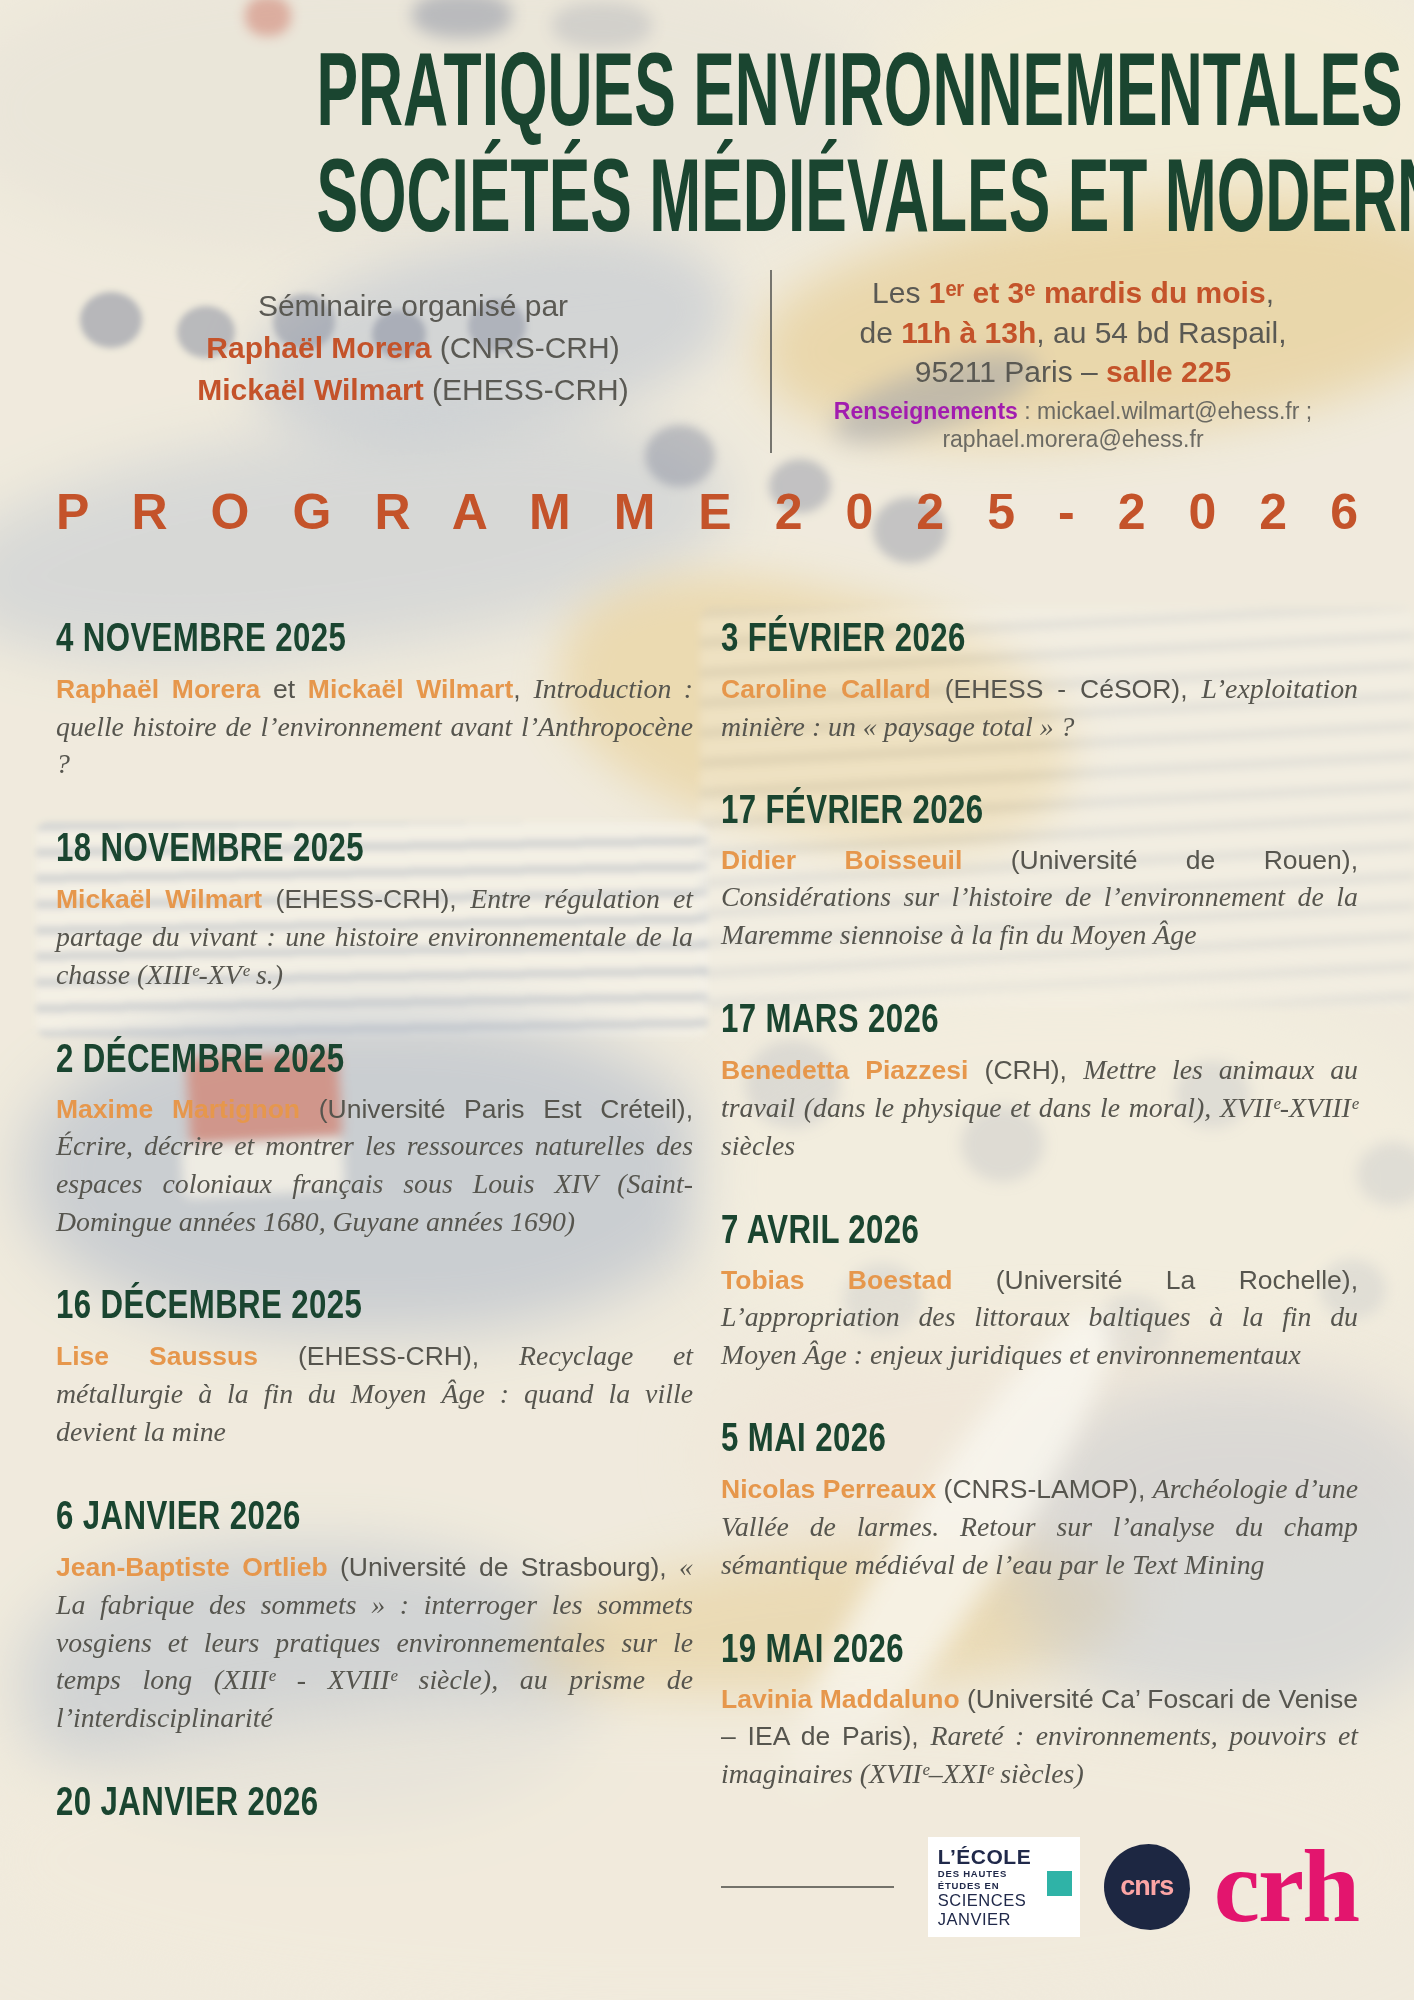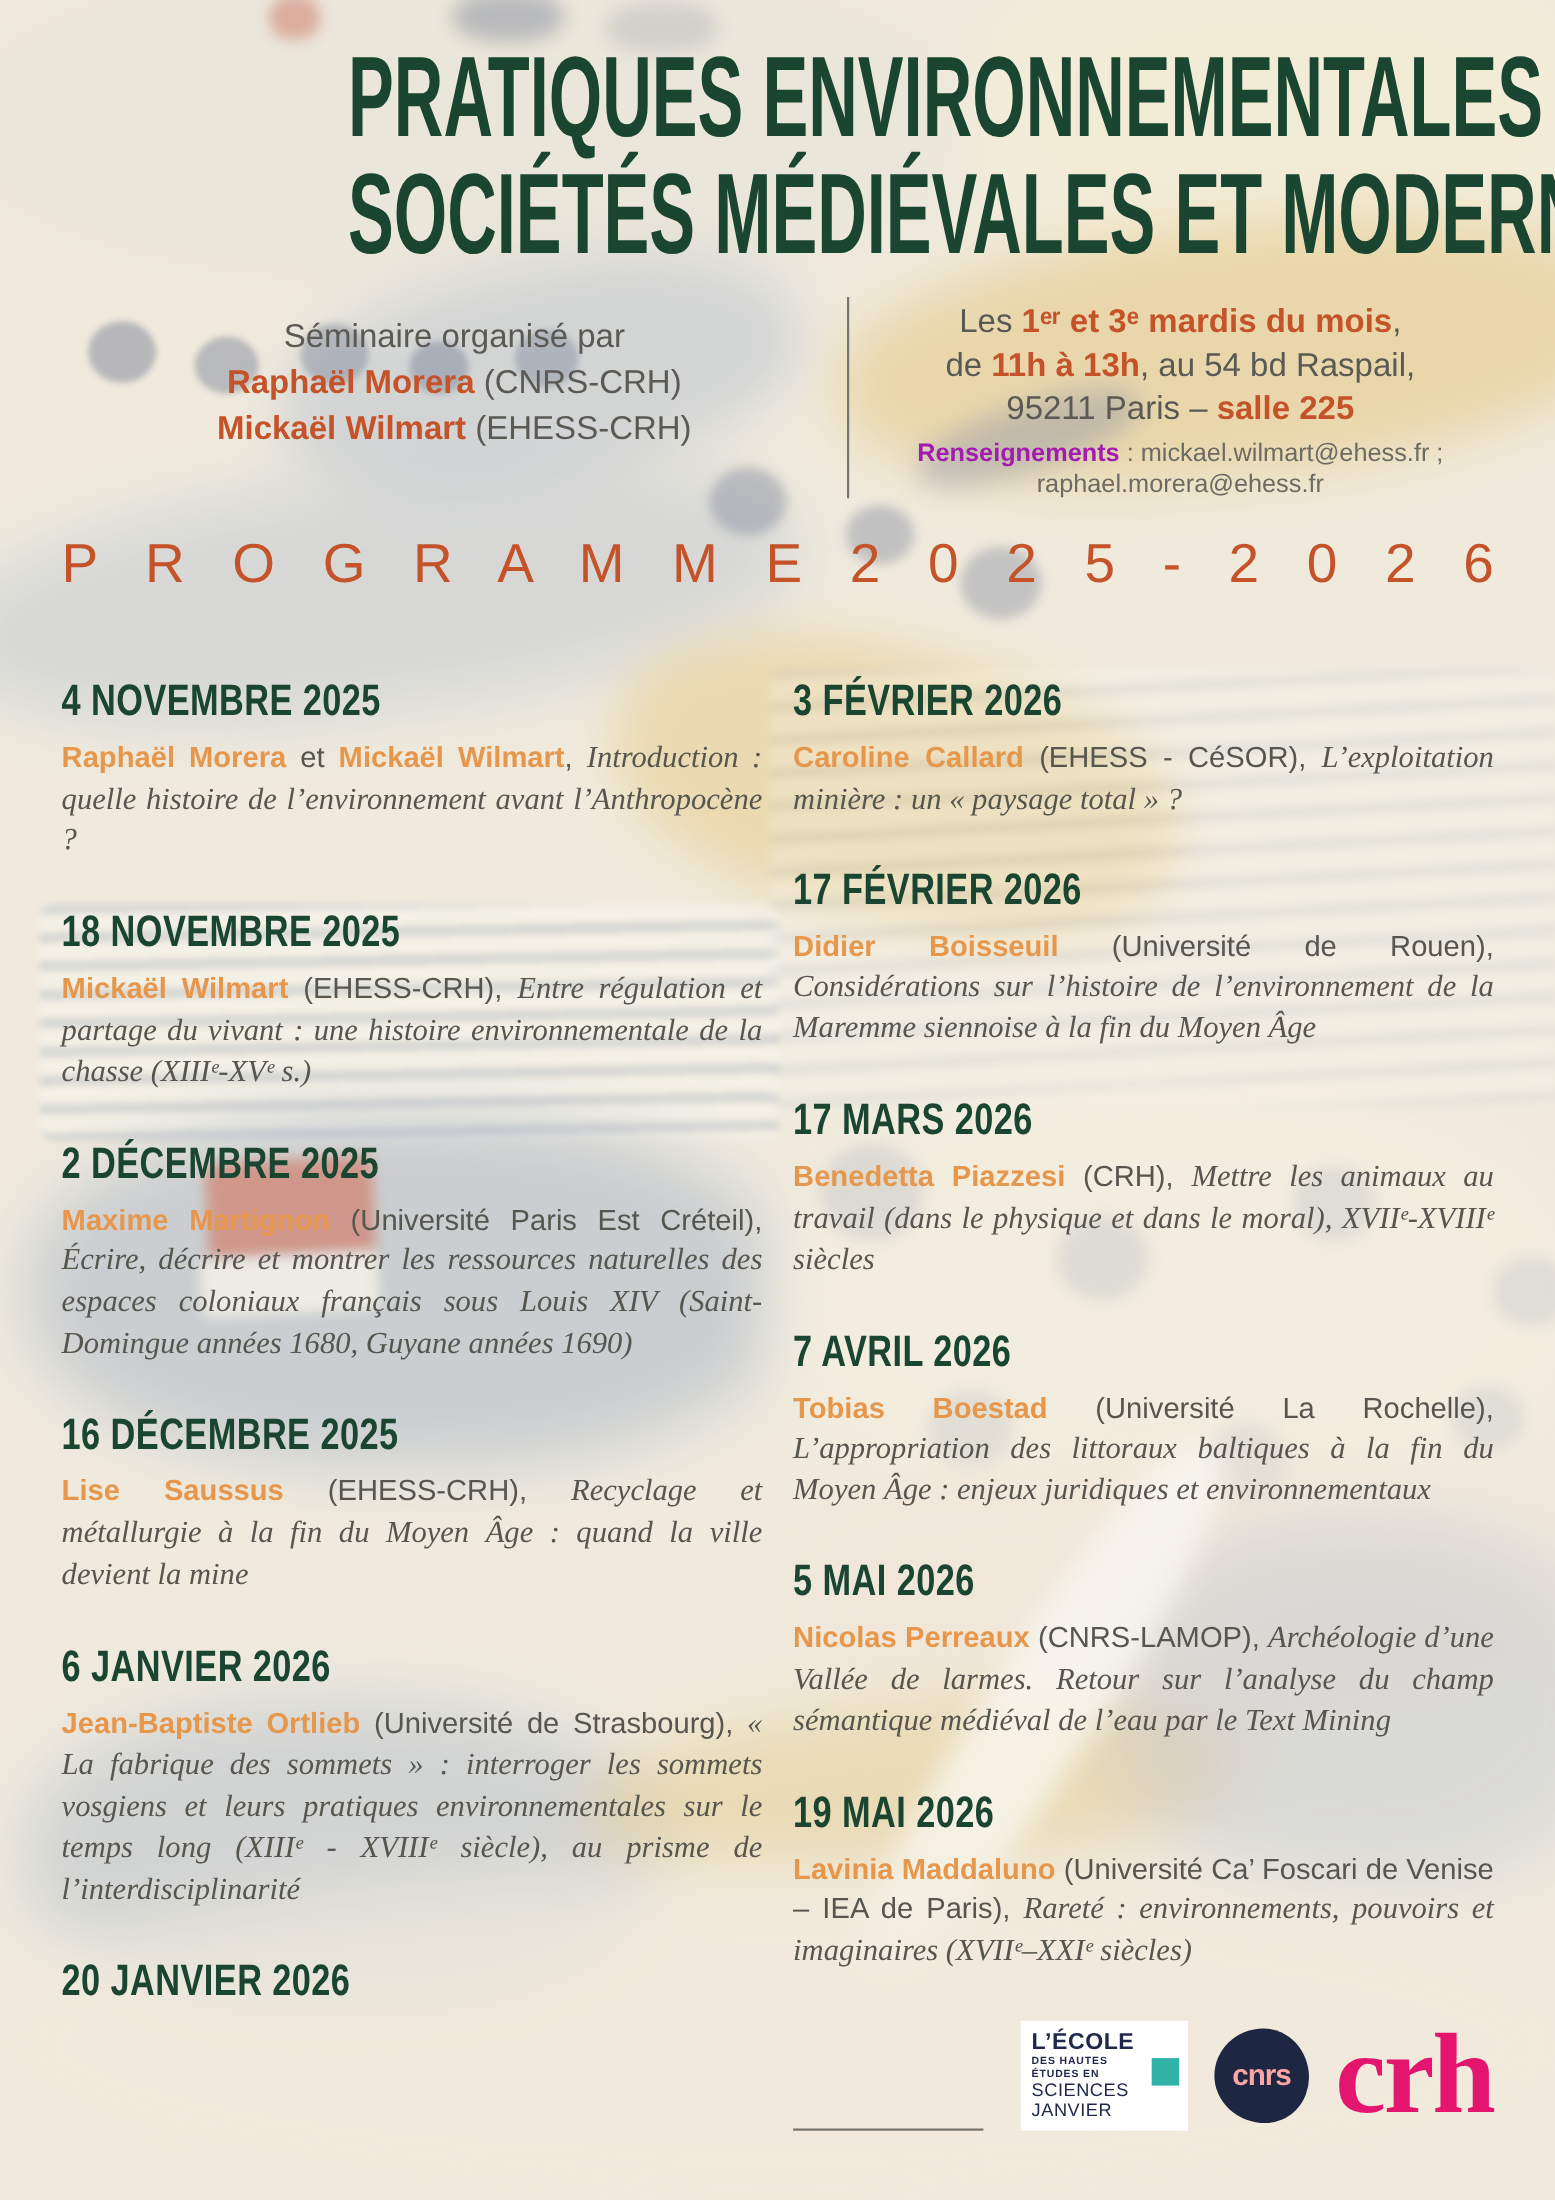--- a/index.html
+++ b/index.html
@@ -55,34 +55,34 @@
   .organizers{text-align:center;padding-top:16px;font-size:30px;line-height:1.33;color:#5a5953;}
   .org-line{margin:0 0 2px;}
   .schedule{border-left:2px solid #76756e;text-align:center;padding:4px 4px 0 20px;font-size:30px;line-height:1.25;color:#5a5953;}
   .sch-line{margin:0 0 2px;}
   .accent{color:#c4532a;font-weight:700;}
   .contact{margin:6px 0 0;font-size:23px;line-height:1.22;color:#6b6a63;}
   .contact2{margin-top:0;}
   .contact-label{font-weight:700;color:#a21caf;}
 
   h2.programme{
-    margin:34px 0 80px;color:#c4532a;font-weight:400;font-size:50px;line-height:1;
+    margin:34px 0 80px;color:#c4532a;font-weight:700;font-size:50px;line-height:1;
     text-align:justify;text-align-last:justify;
   }
 
   .program{display:grid;grid-template-columns:1fr 1fr;column-gap:28px;}
   .entry{margin-bottom:44px;}
   h3.date{margin:0 0 13px;font-size:40px;line-height:1;color:#1a4530;font-weight:700;}
   .cond{display:inline-block;transform:scaleX(.78);transform-origin:0 50%;white-space:nowrap;letter-spacing:.5px;}
   p.body{margin:0;font-size:26.5px;line-height:1.36;text-align:justify;color:#56554e;hyphens:none;}
   .spk{color:#e6974c;font-weight:700;}
   .ttl{font-style:italic;font-family:"Liberation Serif","DejaVu Serif",serif;font-size:1.05em;}
 
   
-  .footer{display:flex;align-items:flex-end;margin-top:20px;}
+  .footer{display:flex;align-items:center;margin-top:20px;}
   .rule{flex:1;height:2px;background:#55544e;opacity:.8;margin-right:34px;max-width:280px;}
   .logos{display:flex;align-items:center;gap:24px;margin-left:auto;}
   .ehess{position:relative;background:#fff;color:#20294a;width:152px;padding:9px 10px;box-sizing:border-box;}
   .eh1{font-weight:700;font-size:21px;line-height:1.05;letter-spacing:.5px;}
   .eh2{font-weight:700;font-size:9.5px;line-height:1.25;letter-spacing:.8px;}
   .eh3{font-weight:400;font-size:16.5px;line-height:1.1;letter-spacing:.5px;}
   .eh-square{position:absolute;right:8px;top:34px;width:25px;height:25px;background:#2fb3a7;}
   .cnrs{width:86px;height:86px;background:#1d2742;color:#fca5a5;display:flex;align-items:center;justify-content:center;
     border-radius:52% 48% 46% 54% / 50% 52% 48% 50%;font-weight:700;font-size:27px;letter-spacing:-1px;}
   .crh{font-family:"Liberation Serif","DejaVu Serif",serif;font-weight:700;font-size:104px;line-height:.72;color:#e3156e;letter-spacing:-2px;}

